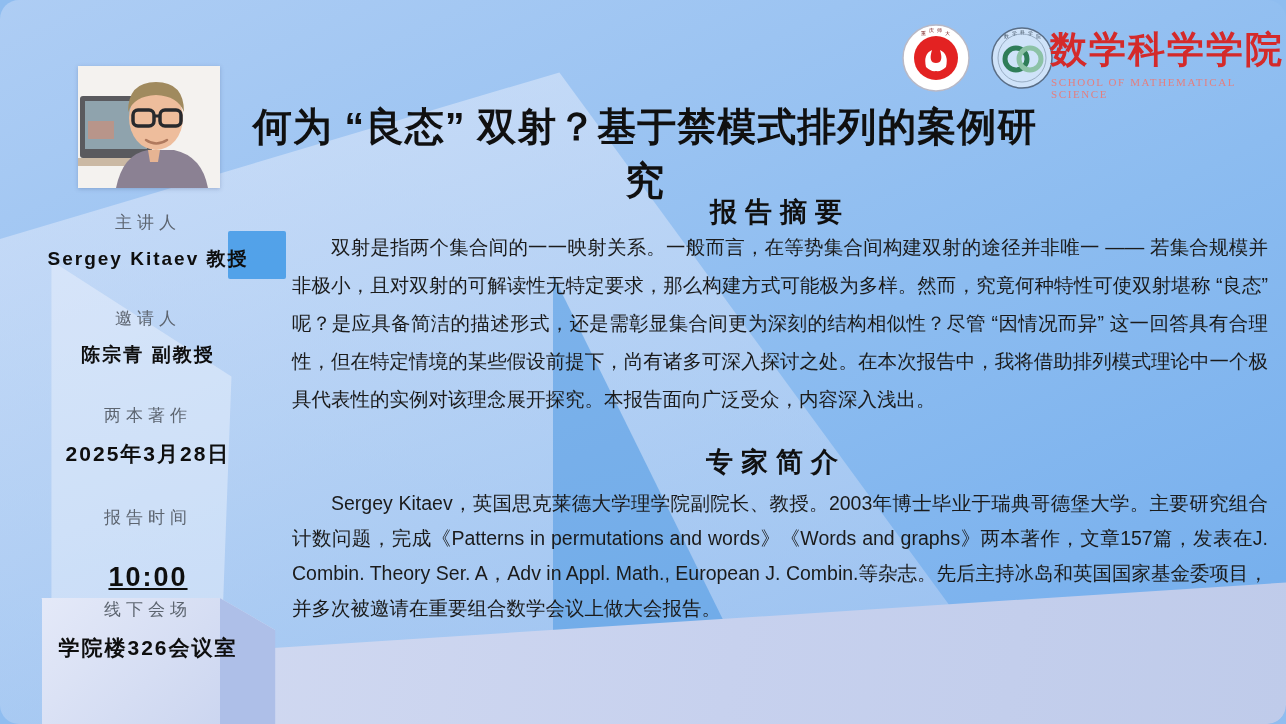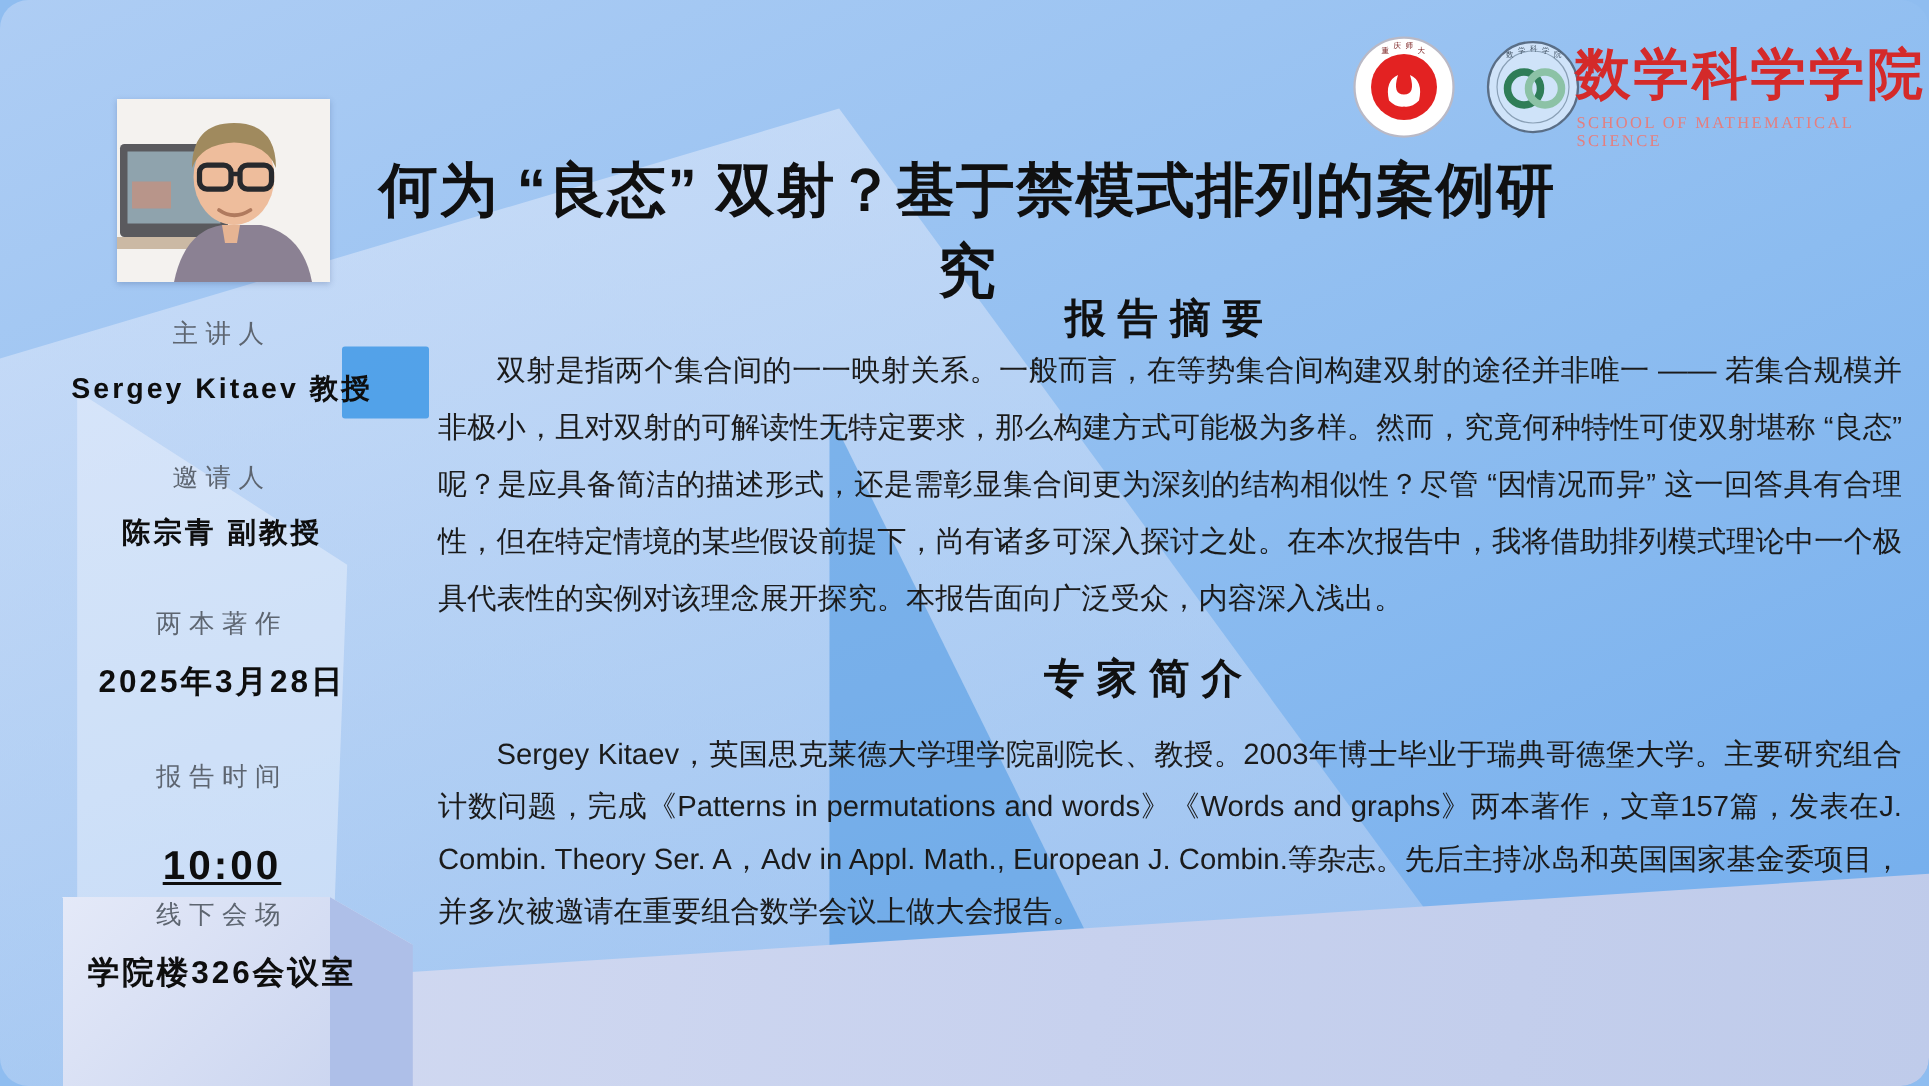--- a/index.html
+++ b/index.html
@@ -142,16 +142,16 @@
   <div class="side-value val-time">10:00</div>
 
   <div class="side-label lbl-venue">线下会场</div>
   <div class="side-value val-venue">学院楼326会议室</div>
 
   <h1 class="main-title" style="margin:0;">何为 “良态” 双射？基于禁模式排列的案例研究</h1>
 
   <h2 class="sec-head head-abstract" style="margin:16px;">报告摘要</h2>
   <p class="para para-abstract" style="margin:0;">双射是指两个集合间的一一映射关系。一般而言，在等势集合间构建双射的途径并非唯一 —— 若集合规模并非极小，且对双射的可解读性无特定要求，那么构建方式可能极为多样。然而，究竟何种特性可使双射堪称 “良态” 呢？是应具备简洁的描述形式，还是需彰显集合间更为深刻的结构相似性？尽管 “因情况而异” 这一回答具有合理性，但在特定情境的某些假设前提下，尚有诸多可深入探讨之处。在本次报告中，我将借助排列模式理论中一个极具代表性的实例对该理念展开探究。本报告面向广泛受众，内容深入浅出。</p>
 
-  <h2 class="sec-head head-bio" style="margin:2px;">专家简介</h2>
+  <h2 class="sec-head head-bio" style="margin:12px;">专家简介</h2>
   <p class="para para-bio" style="margin:0;">Sergey Kitaev，英国思克莱德大学理学院副院长、教授。2003年博士毕业于瑞典哥德堡大学。主要研究组合计数问题，完成《Patterns in permutations and words》《Words and graphs》两本著作，文章157篇，发表在J. Combin. Theory Ser. A，Adv in Appl. Math., European J. Combin.等杂志。先后主持冰岛和英国国家基金委项目，并多次被邀请在重要组合数学会议上做大会报告。</p>
 
 </div>
 
 </body></html>

